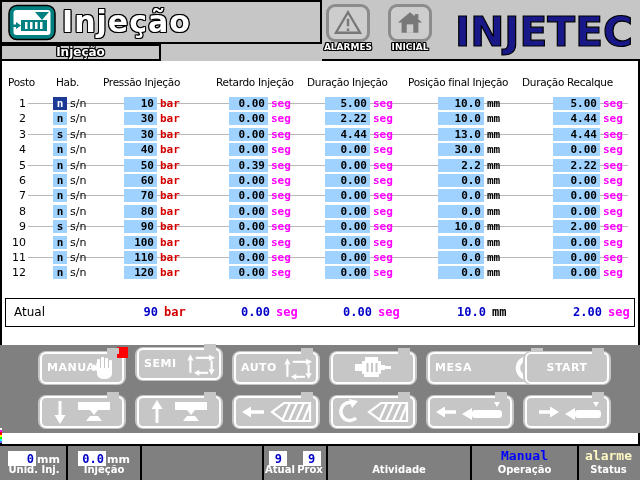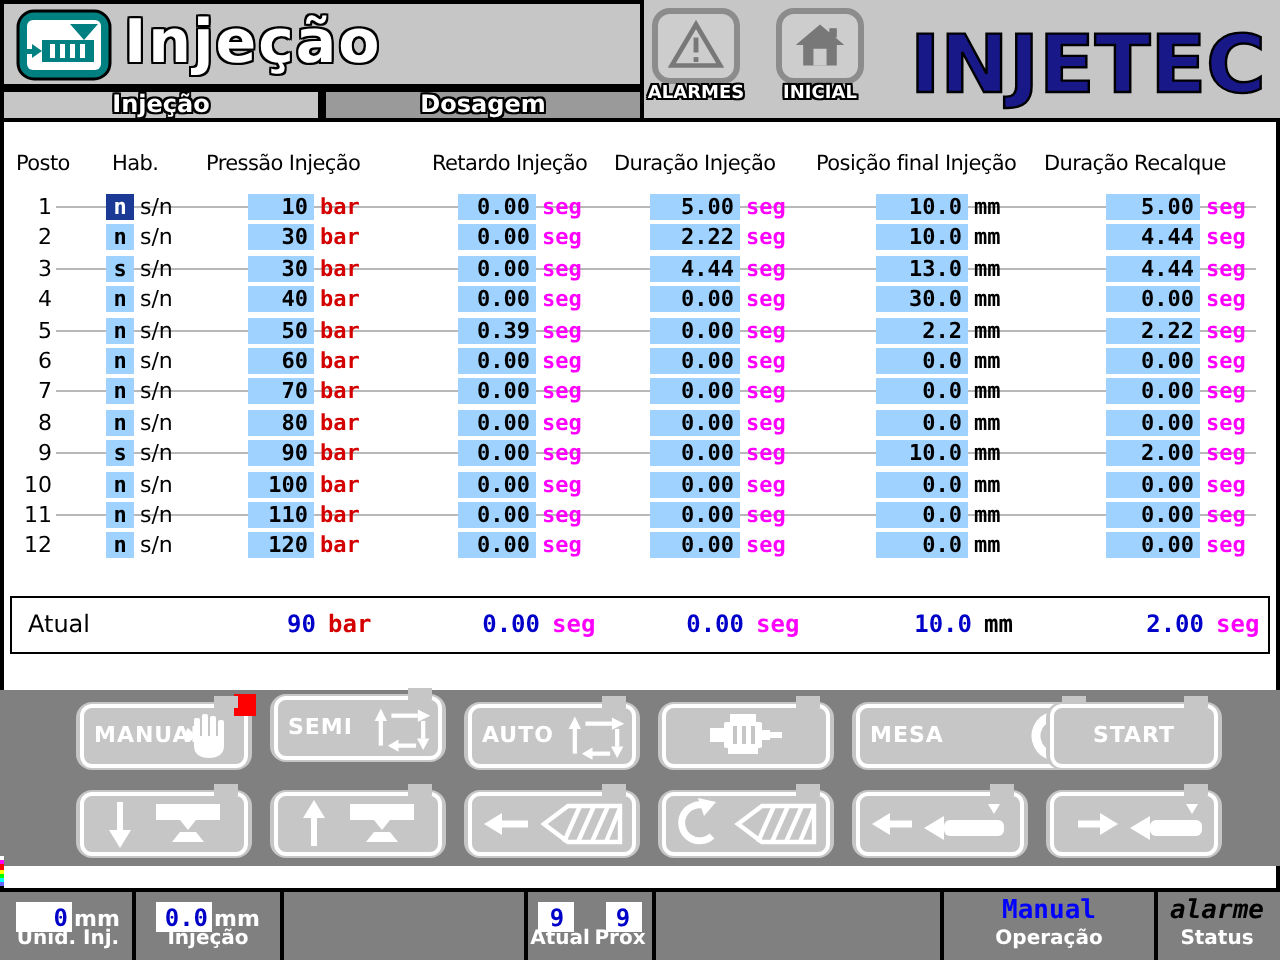--- a/index.html
+++ b/index.html
@@ -72,21 +72,21 @@
   .seg{position:absolute;top:0;height:34px;border-right:2px solid #000;}
   .seg.noborder{border-right:none;}
   .slabel{position:absolute;left:0;right:0;top:18px;text-align:center;font-size:10px;font-weight:bold;color:#fff;white-space:nowrap;}
   .valrow{position:absolute;left:0;right:0;top:2px;height:15px;text-align:center;white-space:nowrap;}
   .mini{display:inline-block;background:#fff;color:#0000c8;
     font:bold 12px "DejaVu Sans Mono","Liberation Mono",monospace;
     min-width:24px;text-align:right;padding:1px 2px 0 2px;}
   .mini.small{min-width:14px;text-align:center;}
   .munit{font-size:11px;font-weight:bold;color:#fff;padding-left:1px;}
   .bigval{font:bold 13px "DejaVu Sans Mono","Liberation Mono",monospace;}
-  .bluev{color:#0000ff;} .redv{color:#000000;font-style:italic;}
+  .bluev{color:#0000ff;} .redv{color:#fef9c3;}
   .pair-labels span{display:inline-block;width:30px;font-size:10px;font-weight:bold;color:#fff;text-align:center;}
 </style>
 </head>
 <body>
 
 <div class="screen">
 
   <div class="header">
     <div class="titlebox">
       <div class="micon">
@@ -101,21 +101,20 @@
               <rect x="27" y="18" width="2.5" height="7"></rect>
               <rect x="32" y="18" width="2.5" height="7"></rect>
             </g>
           <polygon points="13,21.5 8,18 8,25" fill="#008080"></polygon>
           <rect x="4" y="20.5" width="4" height="2.5" fill="#008080"></rect>
         </svg>
       </div>
       <div class="apptitle outl">Injeção</div>
     </div>
     <div class="tab tab1 outl">Injeção</div>
-    <div class="tab tab2 outl">Dosagem</div>
     <div class="hline"></div>
 
     <div class="navbtn" style="left:324px;">
       <div class="box">
         <svg viewBox="0 0 30 26">
             <path d="M15 2 28 24H2z" fill="none" stroke="#787878" stroke-width="2.5"></path>
             <rect x="13.7" y="9" width="2.6" height="8" fill="#787878"></rect>
             <rect x="13.7" y="19.5" width="2.6" height="2.6" fill="#787878"></rect>
           </svg>
       </div>
@@ -501,20 +500,21 @@
         <span class="mini small">9</span>
         <span class="munit">&nbsp;</span>
         <span class="mini small">9</span>
       </div>
       <div class="slabel pair-labels">
         <span>Atual</span><span>Próx</span>
       </div>
     </div>
     <div class="seg" style="left:328px;width:142px;">
       <div class="valrow bigval"></div>
+      <div class="slabel">Atividade</div>
     </div>
     <div class="seg" style="left:472px;width:105px;">
       <div class="valrow bigval bluev">Manual</div>
       <div class="slabel">Operação</div>
     </div>
     <div class="seg noborder" style="left:579px;width:59px;">
       <div class="valrow bigval redv">alarme</div>
       <div class="slabel">Status</div>
     </div>
   </div>

